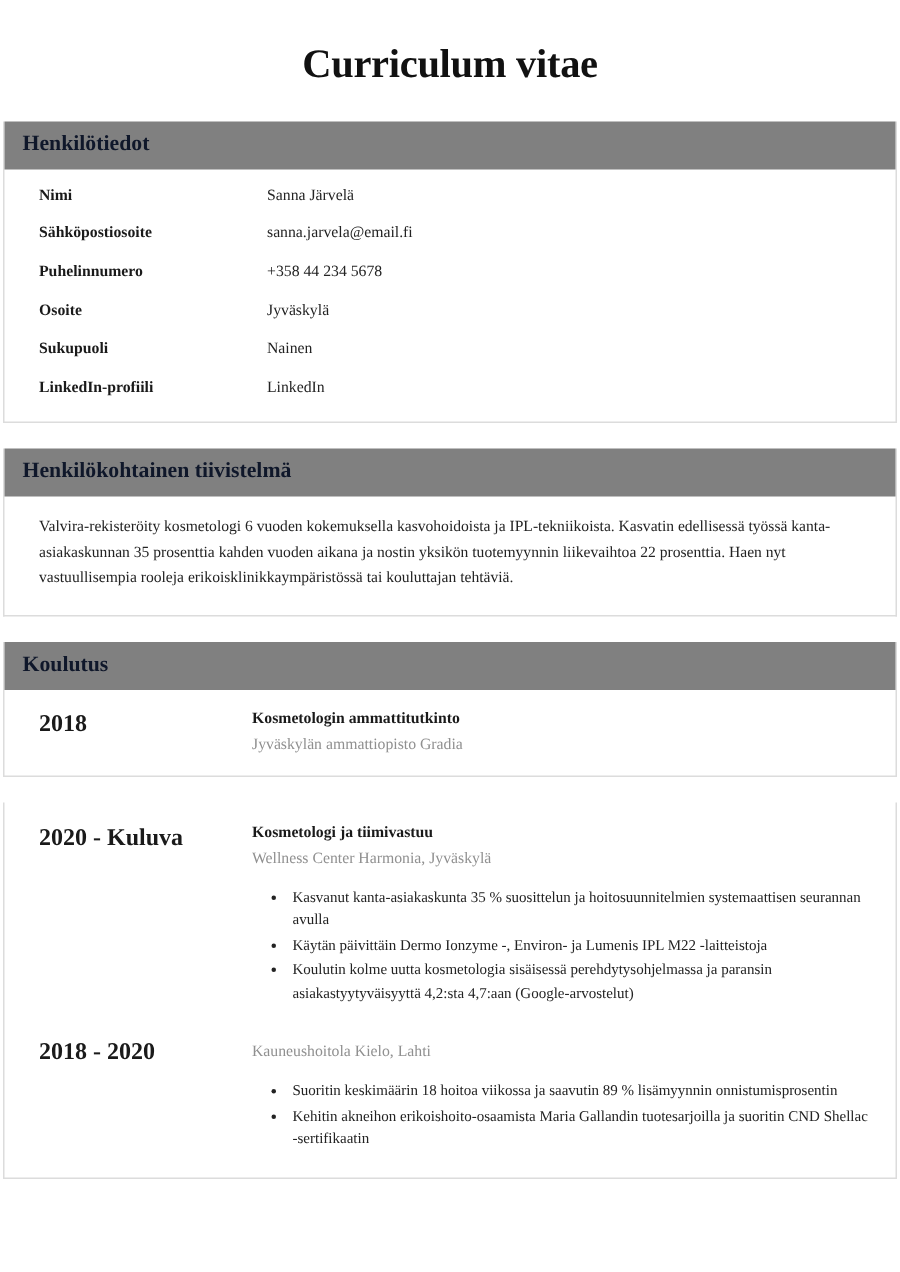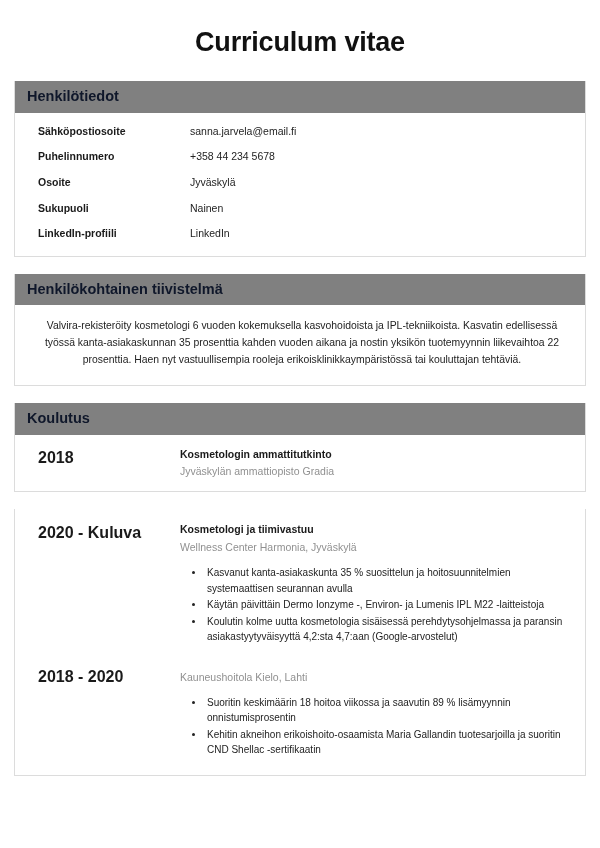--- a/index.html
+++ b/index.html
@@ -11,22 +11,23 @@
     height: 848px;
     background: #ffffff;
     font-family: "Liberation Sans", sans-serif;
     color: #1a1a1a;
     overflow: hidden;
   }
   .page {
     width: 600px;
     height: 752px;
     box-sizing: border-box;
-    padding: 0 14px;
+    padding: 0 2px;
     background: #ffffff;
+    font-family: Liberation Serif, serif;
   }
   .doc-title {
     text-align: center;
     font-size: 27px;
     font-weight: bold;
     letter-spacing: -0.2px;
     color: #111111;
     margin: 0;
     padding-top: 27px;
     padding-bottom: 23px;
@@ -74,21 +75,21 @@
     color: #232323;
   }
 
   
   .summary-text {
     font-size: 10.4px;
     line-height: 1.62;
     color: #232323;
     margin: 0;
     padding: 1px 6px 2px 10px;
-    text-align: center;
+    text-align: left;
   }
 
   
   .entry {
     display: flex;
     align-items: flex-start;
     padding: 1px 0 0 0;
   }
   .entry + .entry {
     margin-top: 20px;
@@ -143,20 +144,24 @@
 
 <div class="page">
 
   <h1 class="doc-title">Curriculum vitae</h1>
 
   <section class="card">
     <div class="card-header">Henkilötiedot</div>
     <div class="card-body">
       <table class="info-table">
         <tbody>
+          <tr>
+            <td class="info-label">Nimi</td>
+            <td class="info-value">Sanna Järvelä</td>
+          </tr>
           <tr>
             <td class="info-label">Sähköpostiosoite</td>
             <td class="info-value">sanna.jarvela@email.fi</td>
           </tr>
           <tr>
             <td class="info-label">Puhelinnumero</td>
             <td class="info-value">+358 44 234 5678</td>
           </tr>
           <tr>
             <td class="info-label">Osoite</td>

